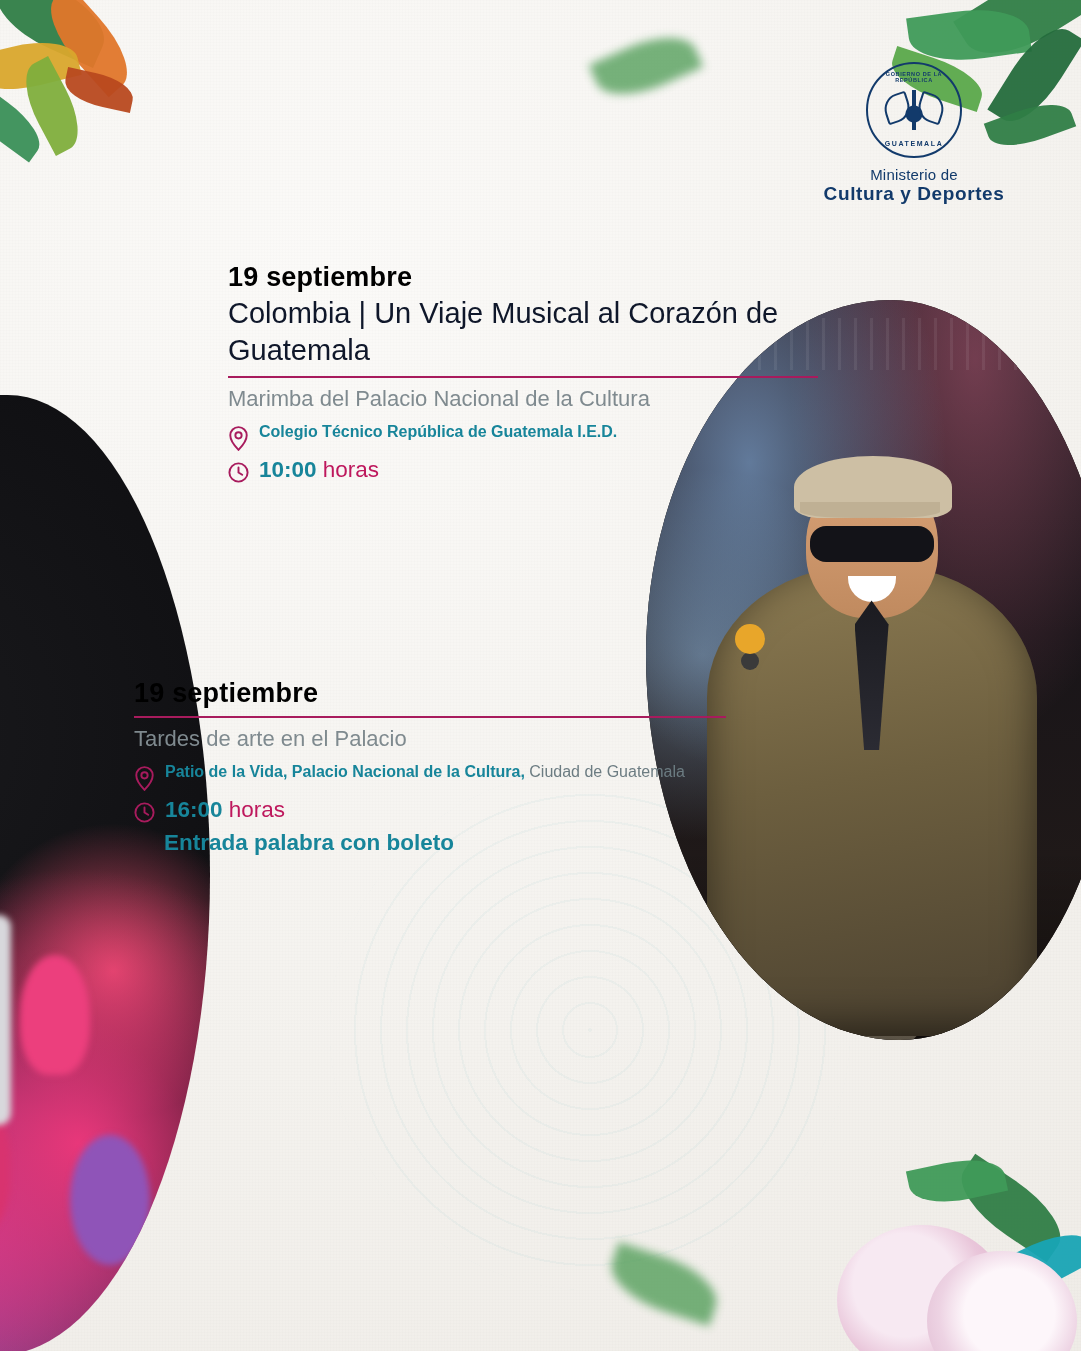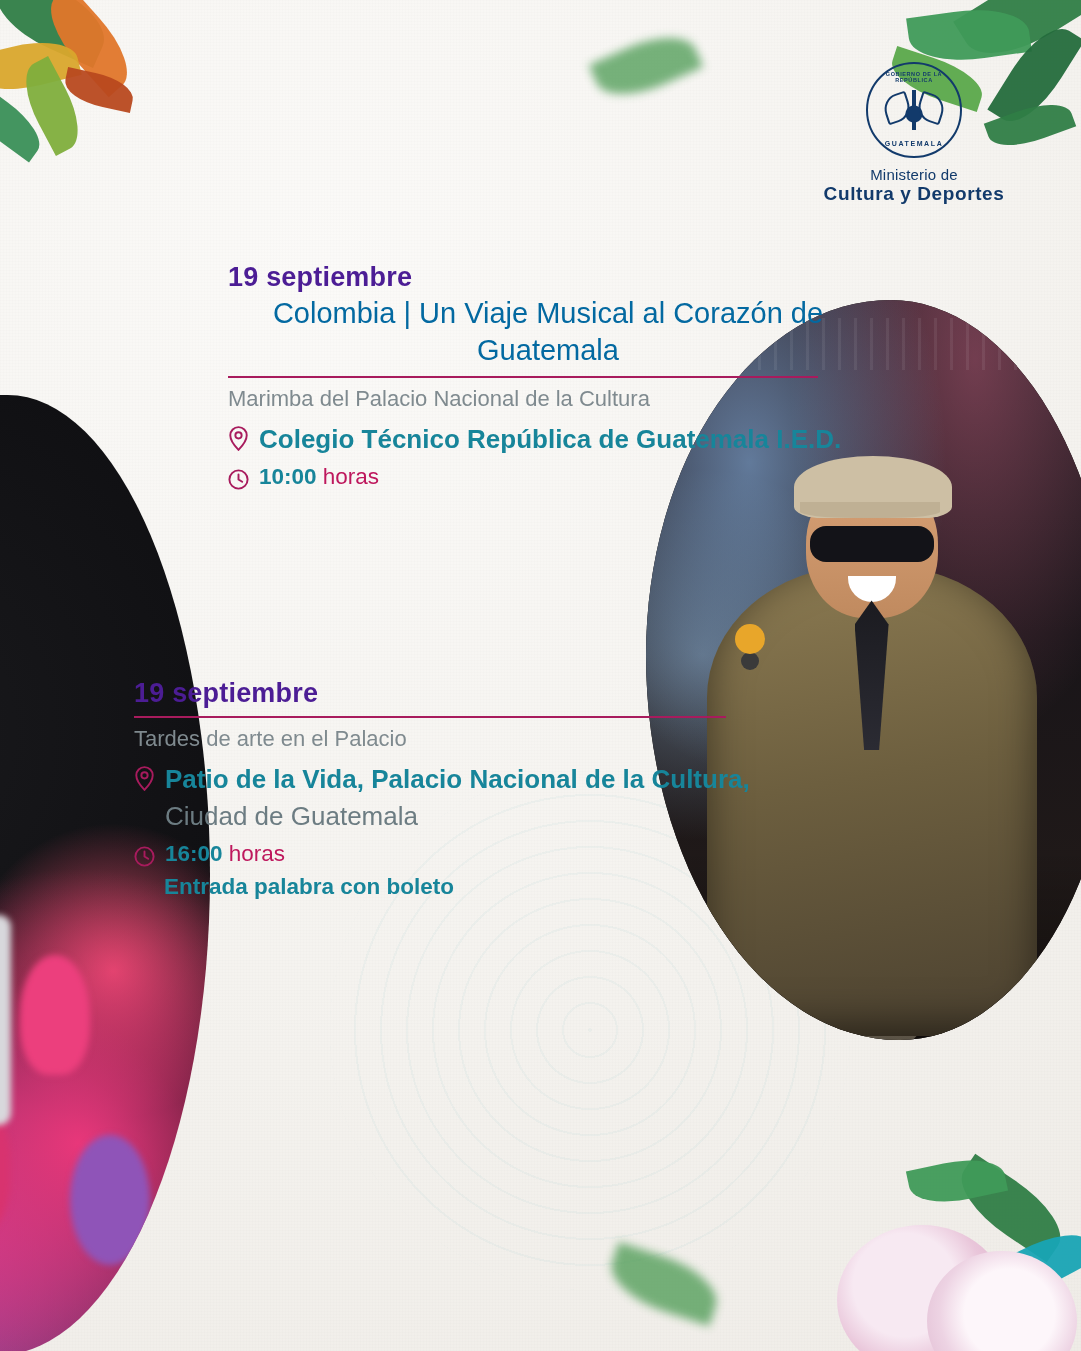--- a/index.html
+++ b/index.html
@@ -232,32 +232,31 @@
 
   
   .event {
     position: absolute;
     z-index: 5;
   }
   .ev1 { left: 228px; top: 262px; width: 640px; }
   .ev2 { left: 134px; top: 678px; width: 620px; }
 
   .ev-date {
-    color: #4c1d95;
+    color: #000000;
     font-weight: bold;
     font-size: 27px;
     letter-spacing: .2px;
     margin-bottom: 2px;
   }
   .ev-title {
-    color: #0369a1;
+    color: #0f172a;
     font-size: 29px;
     line-height: 1.28;
     font-weight: 500;
-    text-align: center;
   }
   .rule {
     height: 2px;
     background: #a81b5d;
     margin: 7px 0 8px;
   }
   .ev1 .rule { width: 590px; }
   .ev2 .rule { width: 592px; }
   .ev-sub {
     color: #7f8a8f;
@@ -273,21 +272,21 @@
   }
   .ico {
     flex: 0 0 auto;
     margin-top: 5px;
     color: #a81b5d;
     line-height: 0;
   }
   .ev-venue {
     color: #17859a;
     font-weight: bold;
-    font-size: 26px;
+    font-size: 16px;
     line-height: 1.42;
   }
   .ev-venue .light {
     font-weight: 400;
     color: #6c7c82;
   }
   .ev-time {
     color: #17859a;
     font-weight: bold;
     font-size: 22.5px;

